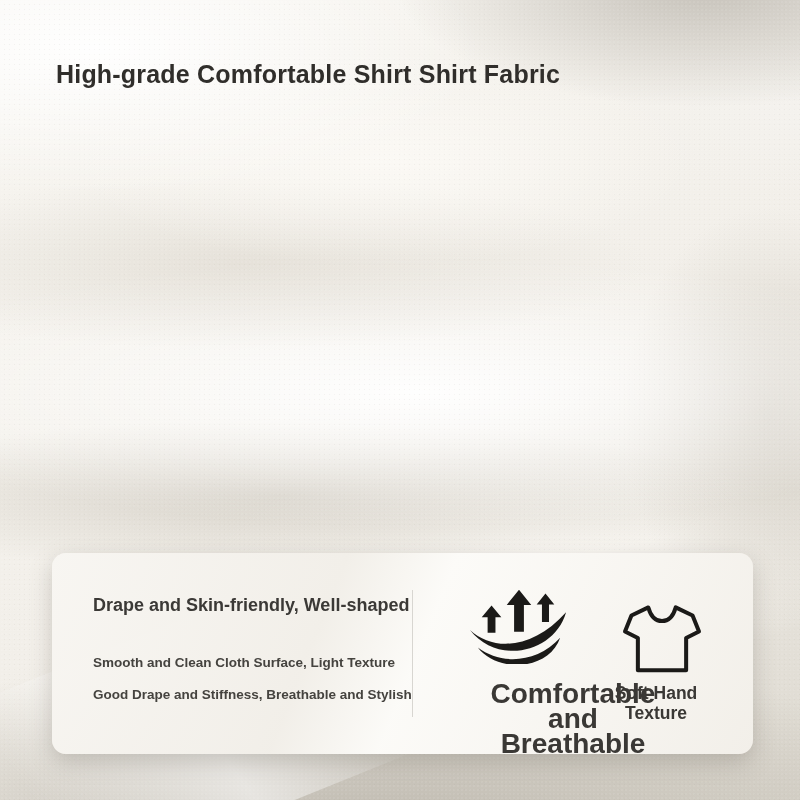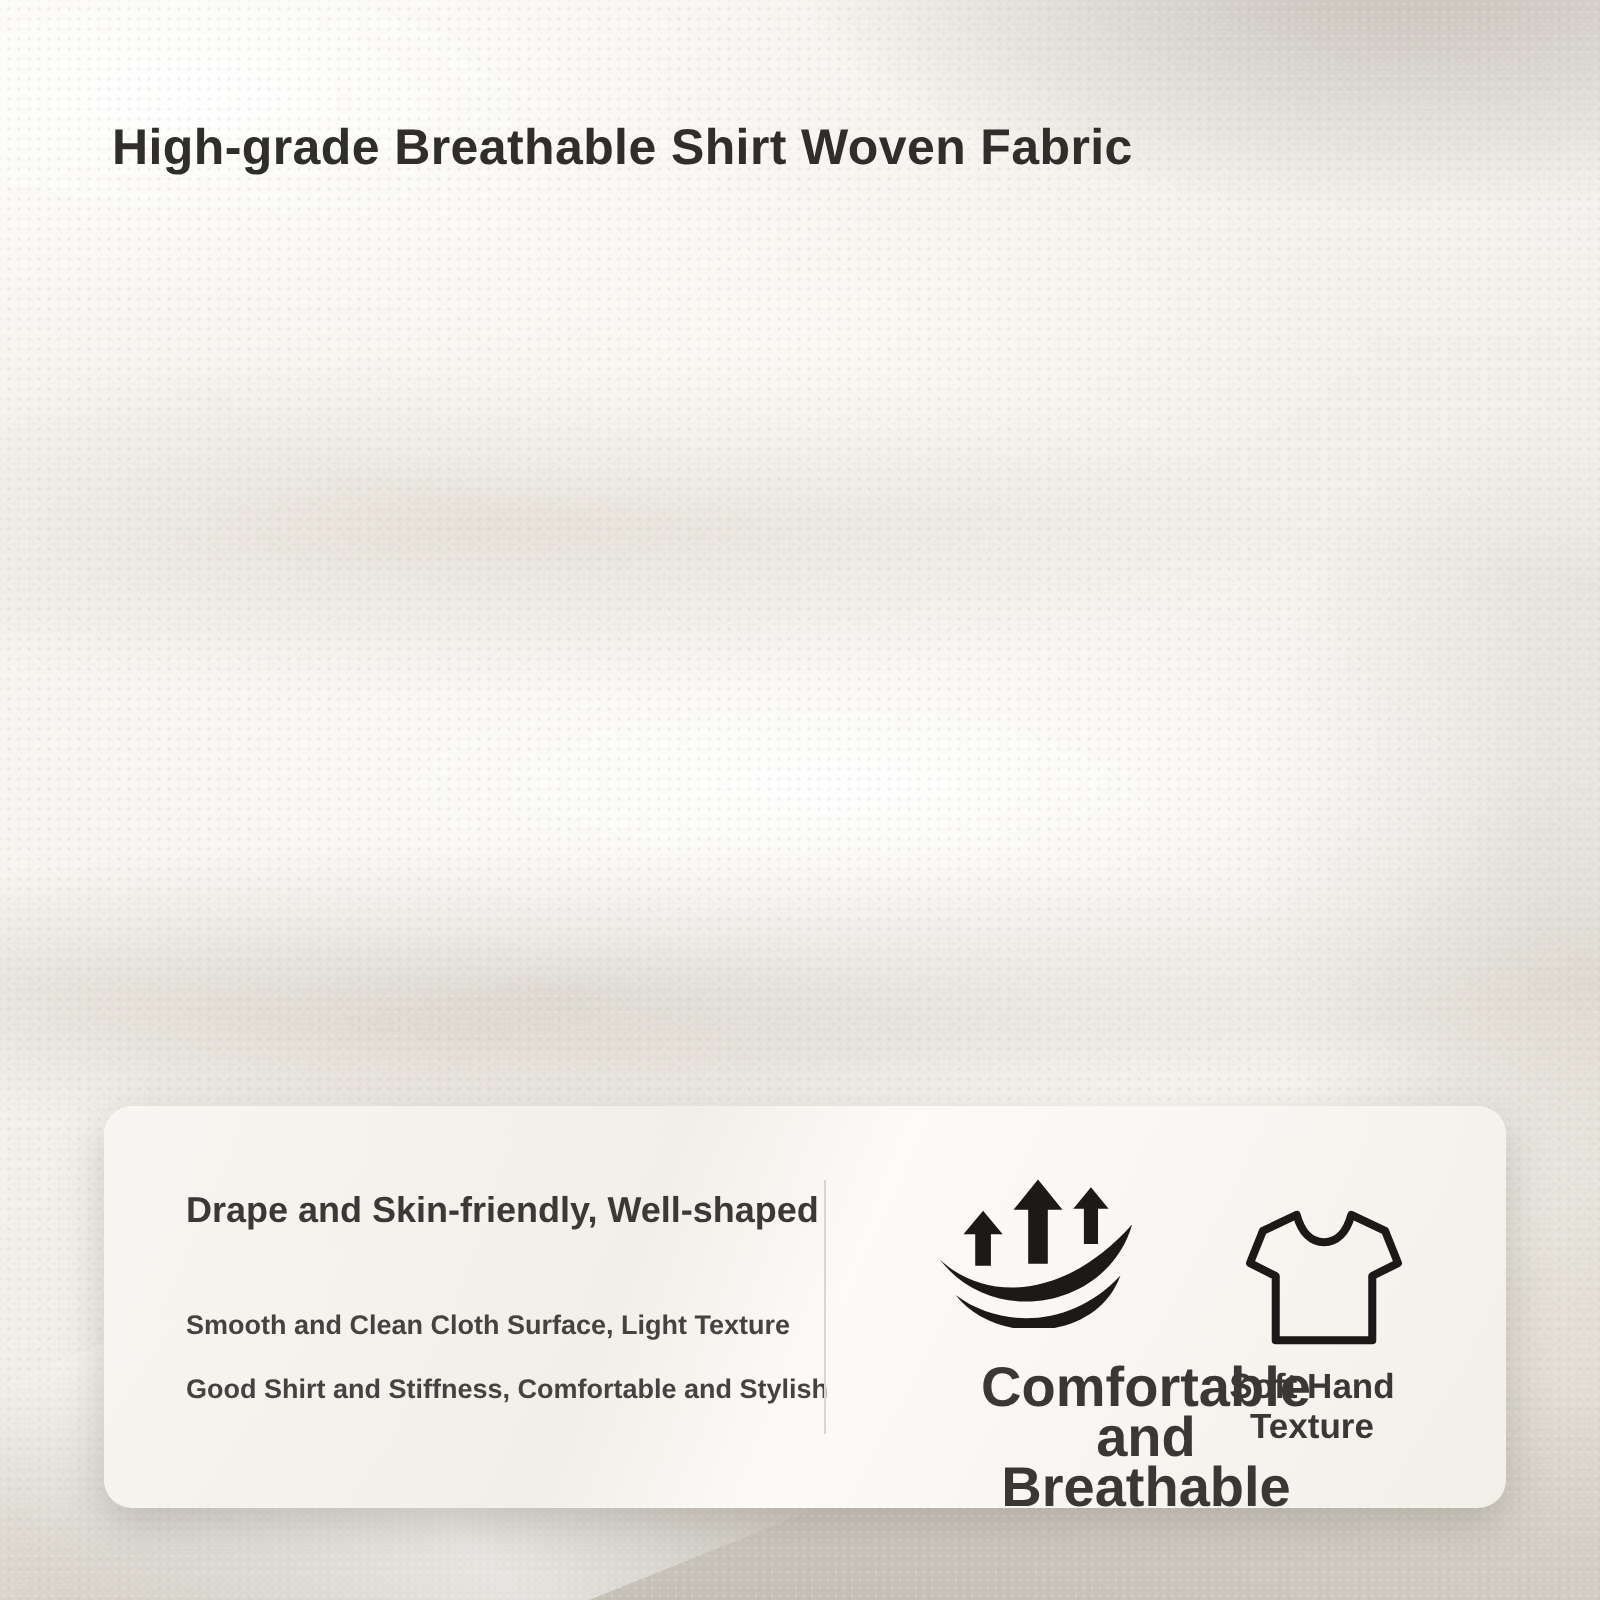--- a/index.html
+++ b/index.html
@@ -80,27 +80,27 @@
   }
 </style>
 </head>
 <body>
 
 <div class="stage">
 
   <div class="fabric"></div>
   <div class="light-streak"></div>
 
-  <div class="title">High-grade Breathable Shirt Woven Fabric</div>
+  <div class="title">High-grade Comfortable Shirt Shirt Fabric</div>
 
   <div class="card">
 
     <div class="card-heading">Drape and Skin-friendly, Well-shaped</div>
     <div class="feature f1">Smooth and Clean Cloth Surface, Light Texture</div>
-    <div class="feature f2">Good Shirt and Stiffness, Comfortable and Stylish</div>
+    <div class="feature f2">Good Drape and Stiffness, Breathable and Stylish</div>
 
     <div class="divider"></div>
 
     <div class="badge-icon icon-breathe">
       <svg width="102" height="78" viewBox="0 0 104 78" xmlns="http://www.w3.org/2000/svg">
         <g fill="#1b1a18">
           <path d="M24 19 L34 31 L28 31 L28 47 L20 47 L20 31 L14 31 Z"></path>
           <path d="M52 3 L64.5 18.5 L57 18.5 L57 46 L47 46 L47 18.5 L39.5 18.5 Z"></path>
           <path d="M79 7 L88 18 L82.6 18 L82.6 36 L75.4 36 L75.4 18 L70 18 Z"></path>
           <path d="M2 44 C26 66 66 64 100 26 C88 68 30 80 2 44 Z"></path>

